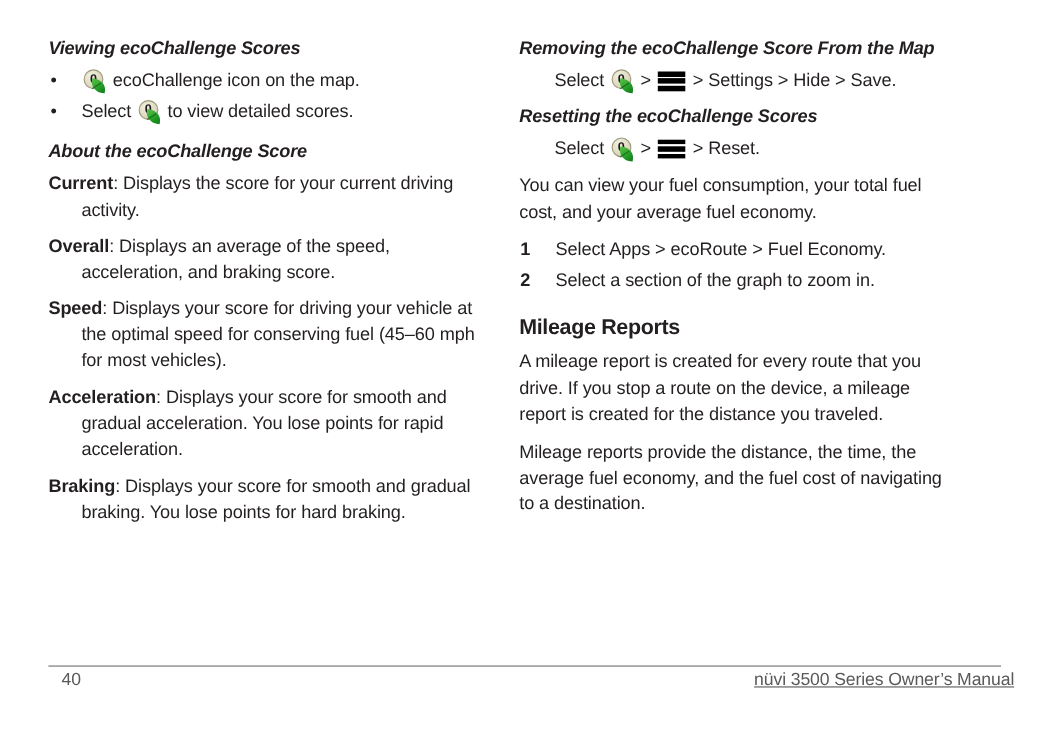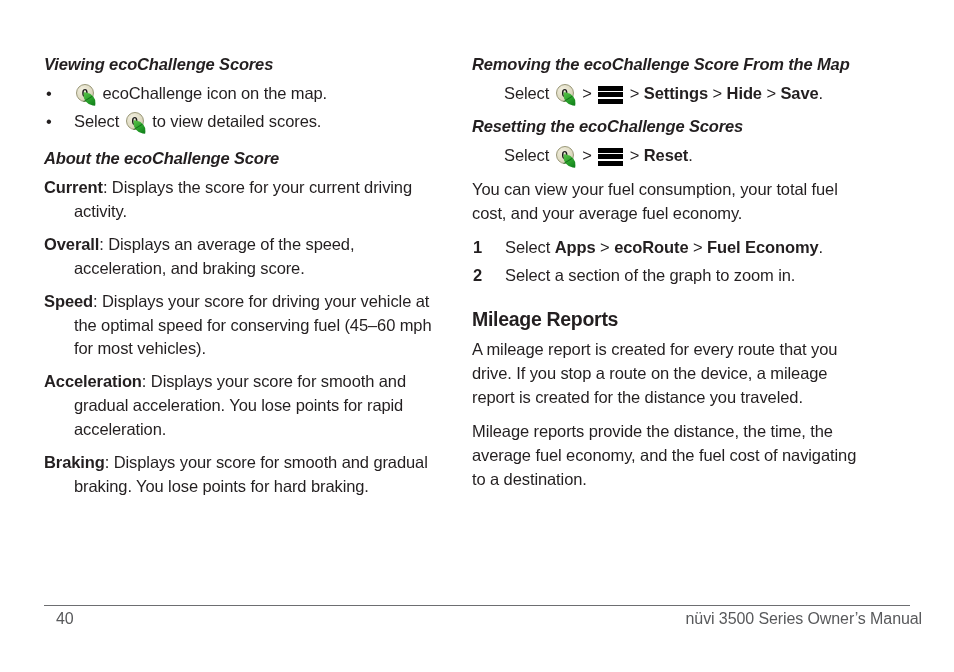--- a/index.html
+++ b/index.html
@@ -20,21 +20,20 @@
     position: absolute;
     inset: 0;
   }
 
   .columns {
     position: absolute;
     left: 0;
     top: 0;
     width: 954px;
     height: 600px;
-    margin-top: 20px;
   }
 
   .col {
     position: absolute;
     top: 34px;
   }
   .col-left  { left: 44px; width: 400px; }
   .col-right { left: 472px; width: 400px; }
 
   
@@ -123,21 +122,21 @@
   }
   ol.steps > li .step-num {
     position: absolute;
     left: 1px;
     top: 0;
     font-weight: bold;
     font-size: 16.5px;
     line-height: 1.45;
   }
 
-  b, strong { font-weight: bold; }
+  b, strong { font-weight: normal; }
 
   
 
   .eco-icon {
     display: inline-block;
     position: relative;
     width: 22px;
     height: 22px;
     vertical-align: -7px;
     margin: 0 1px;
@@ -237,20 +236,21 @@
     letter-spacing: -0.1px;
   }
   .footer .manual-title {
     position: absolute;
     right: 0;
     top: 0;
     font-size: 16px;
     color: #58595b;
     letter-spacing: -0.1px;
     white-space: nowrap;
+    text-decoration: underline;
   }
 </style>
 </head>
 <body>
 
 <div class="page">
 
   <div class="columns">
 
     <div class="col col-left">

